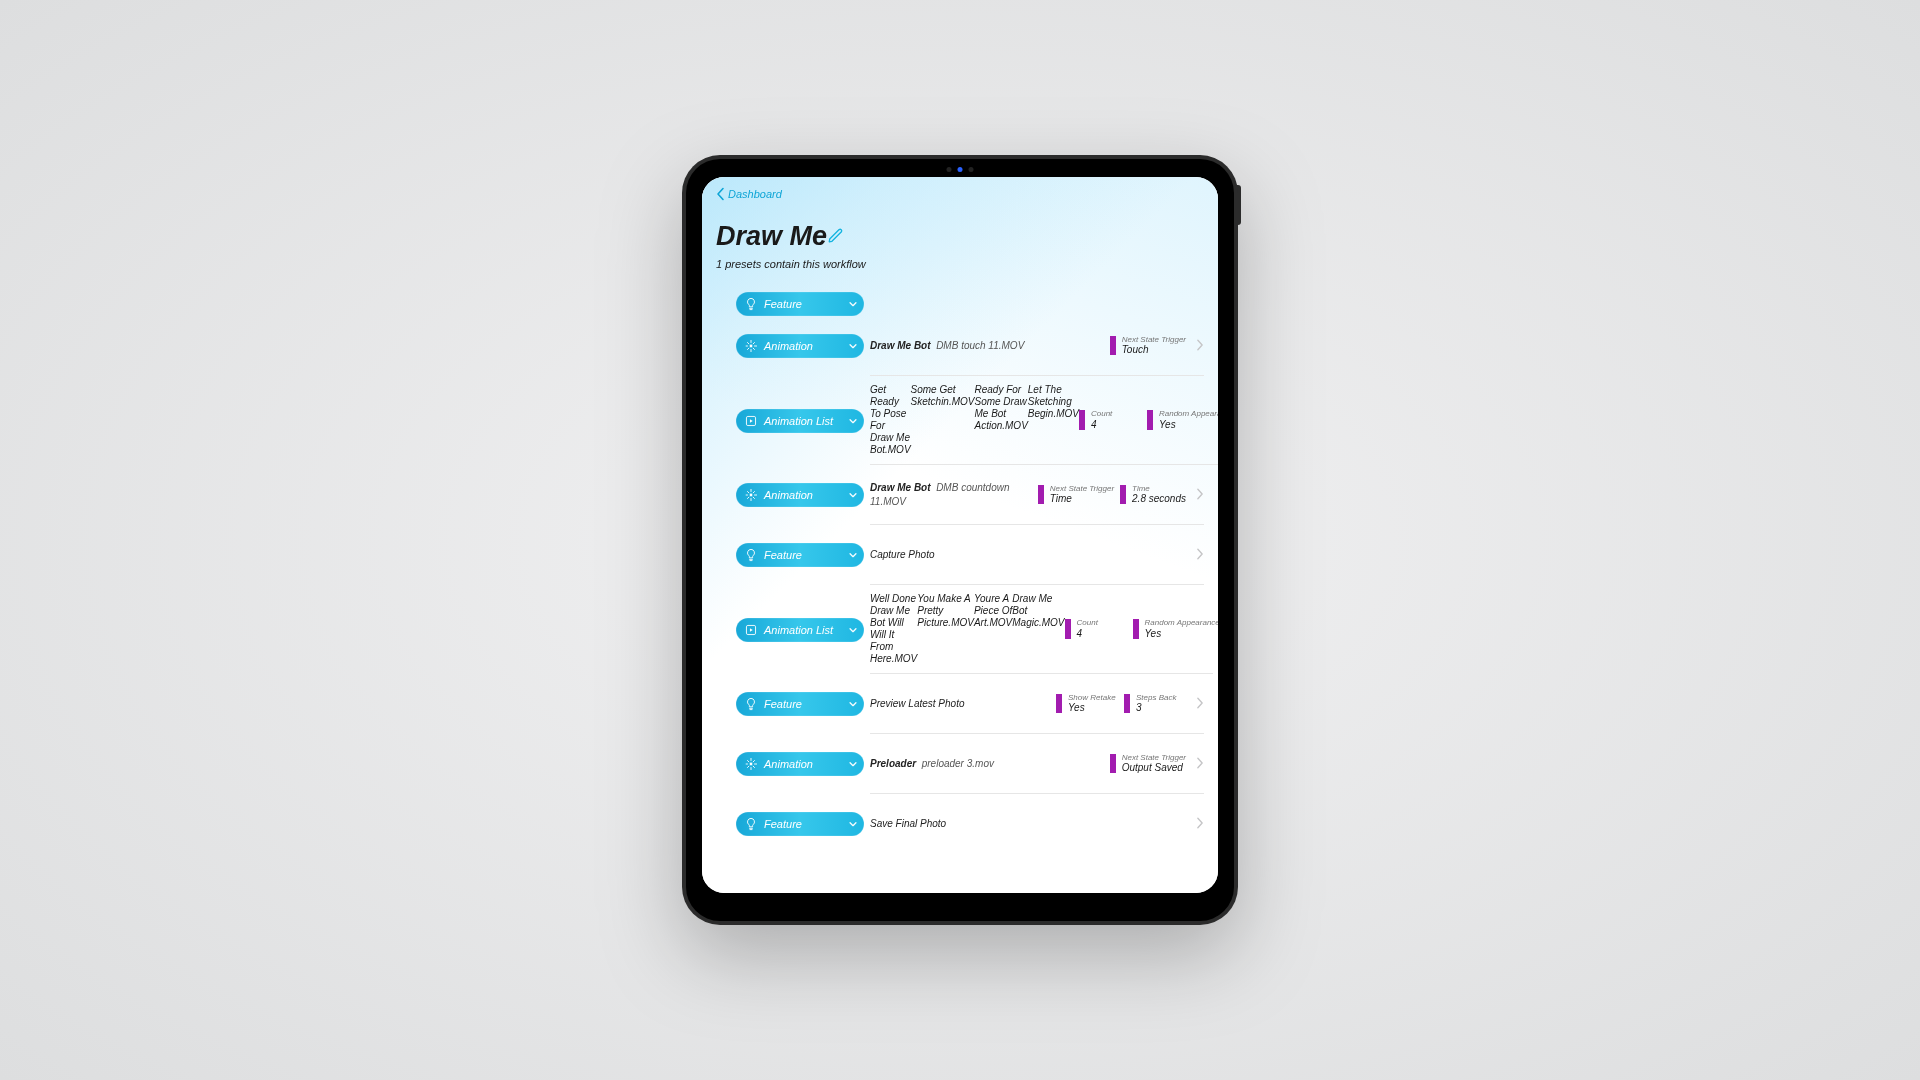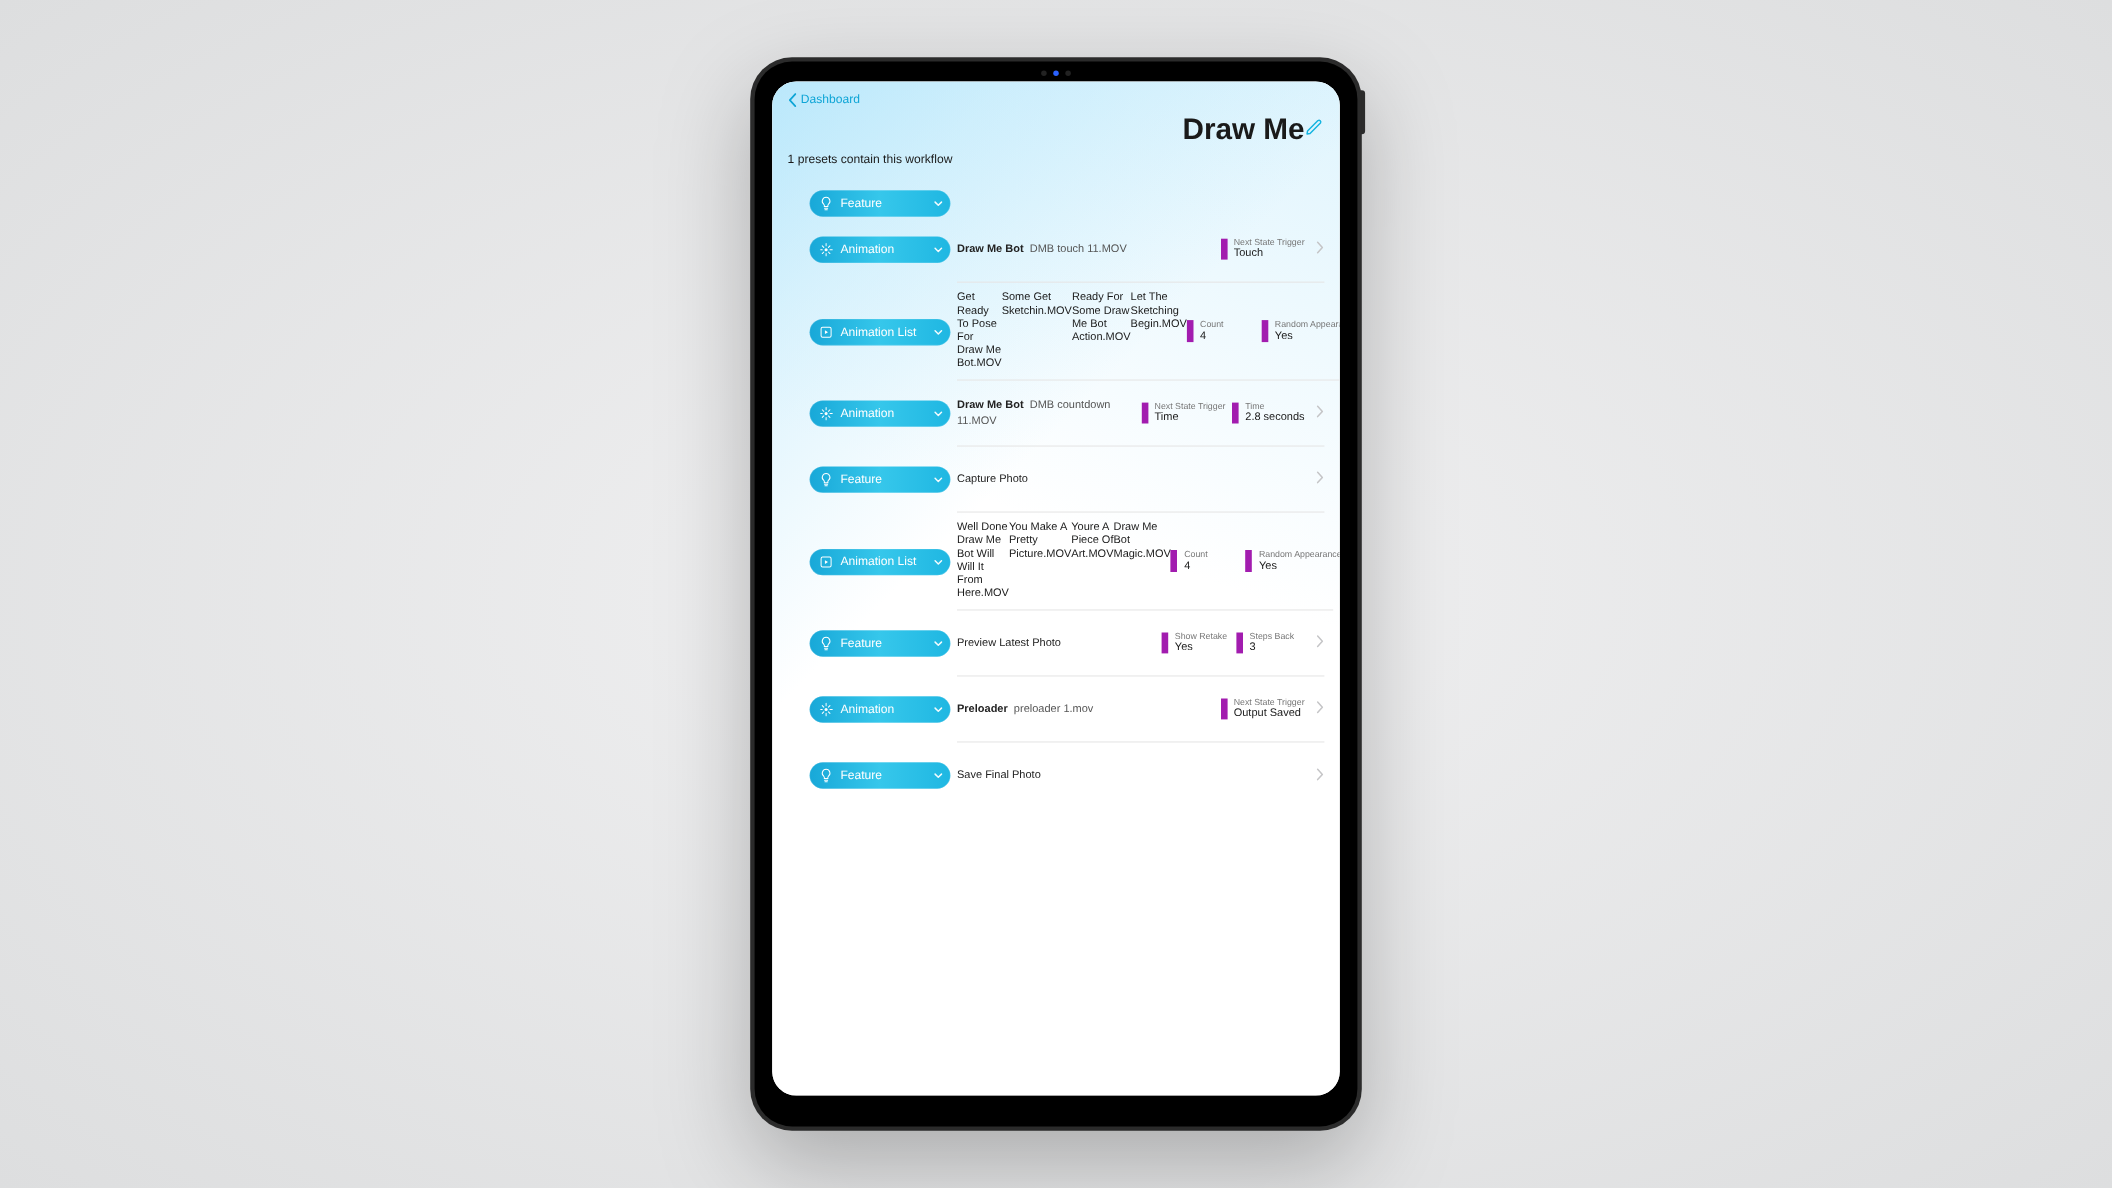--- a/index.html
+++ b/index.html
@@ -5,22 +5,23 @@
   html,body{margin:0;padding:0;height:100%;width:100%;}
   body{
     background: radial-gradient(ellipse at center, #f1f1f2 0%, #dddedf 100%);
     font-family: -apple-system, "Helvetica Neue", Arial, sans-serif;
     display:flex;align-items:center;justify-content:center;
     min-width:1440px; min-height:810px;
     overflow:hidden;
   }
   .tablet-wrap{
     position:relative;
-    width:556px; height:976px;
+    width:556px; height:770px;
     filter: drop-shadow(0 30px 40px rgba(0,0,0,0.25));
+    font-style: italic;
   }
   .tablet{
     position:absolute; inset:0;
     background:#2b2b2b;
     border-radius:38px;
     padding:4px;
     box-sizing:border-box;
   }
   .bezel{
     position:absolute; inset:4px;
@@ -52,21 +53,21 @@
   .bg-geo{
     position:absolute;inset:0;
     background:
       linear-gradient(135deg, rgba(165,225,250,0.7) 0%, rgba(165,225,250,0.4) 15%, rgba(255,255,255,0) 40%),
       linear-gradient(200deg, rgba(165,225,250,0.35) 0%, rgba(255,255,255,0) 45%),
       #fff;
   }
   .content{position:relative;z-index:1;padding:10px 14px 0 14px;box-sizing:border-box;height:100%;overflow:hidden;}
   .back-row{display:flex;align-items:center;color:#0ea5d6;font-size:11px;cursor:pointer;width:max-content;}
   .back-row svg{width:9px;height:14px;margin-right:3px;}
-  .head-row{display:flex;align-items:center;justify-content:flex-end;margin-top:4px;}
+  .head-row{display:flex;align-items:center;justify-content:flex-start;margin-top:20px;}
   .title{font-size:27px;font-weight:600;color:#1a1a1a;}
   .edit-btn{color:#14b4e0;cursor:pointer;}
   .edit-btn svg{width:18px;height:18px;}
   .subtitle{font-size:11px;color:#1a1a1a;margin-top:6px;}
   .steps{margin-top:22px;padding-left:20px;}
   .step{display:flex;align-items:center;gap:6px;margin-bottom:0;}
   .pill{
     flex:0 0 128px;
     height:24px;
     border-radius:12px;
@@ -320,21 +321,21 @@
                   <svg class="p-icon" viewBox="0 0 20 20" fill="none">
                     <path d="M10 2v3M10 15v3M3 10H5M15 10h3M5 5l2 2M13 13l2 2M5 15l2-2M13 7l2-2" stroke="white" stroke-width="1.3" stroke-linecap="round"></path>
                     <circle cx="10" cy="10" r="2" fill="white"></circle>
                   </svg>
                   <span class="p-label">Animation</span>
                   <svg class="p-chev" viewBox="0 0 12 12" fill="none">
                     <path d="M2.5 4.5 6 8l3.5-3.5" stroke="white" stroke-width="1.6" stroke-linecap="round" stroke-linejoin="round"></path>
                   </svg>
                 </div>
                 <div class="detail">
-                  <div class="dmain"><span class="strong">Preloader</span>&nbsp; <span class="sub">preloader 1.mov</span></div>
+                  <div class="dmain"><span class="strong">Preloader</span>&nbsp; <span class="sub">preloader 3.mov</span></div>
                   <div class="metas">
                     <div class="meta">
                       <div class="mlabel">Next State Trigger</div>
                       <div class="mval">Output Saved</div>
                     </div>
                   </div>
                   <div class="row-chev"><svg viewBox="0 0 8 14" fill="none">
                       <path d="M1.5 1.5 6.5 7l-5 5.5" stroke="currentColor" stroke-width="1.6" stroke-linecap="round" stroke-linejoin="round"></path>
                     </svg></div>
                 </div>

